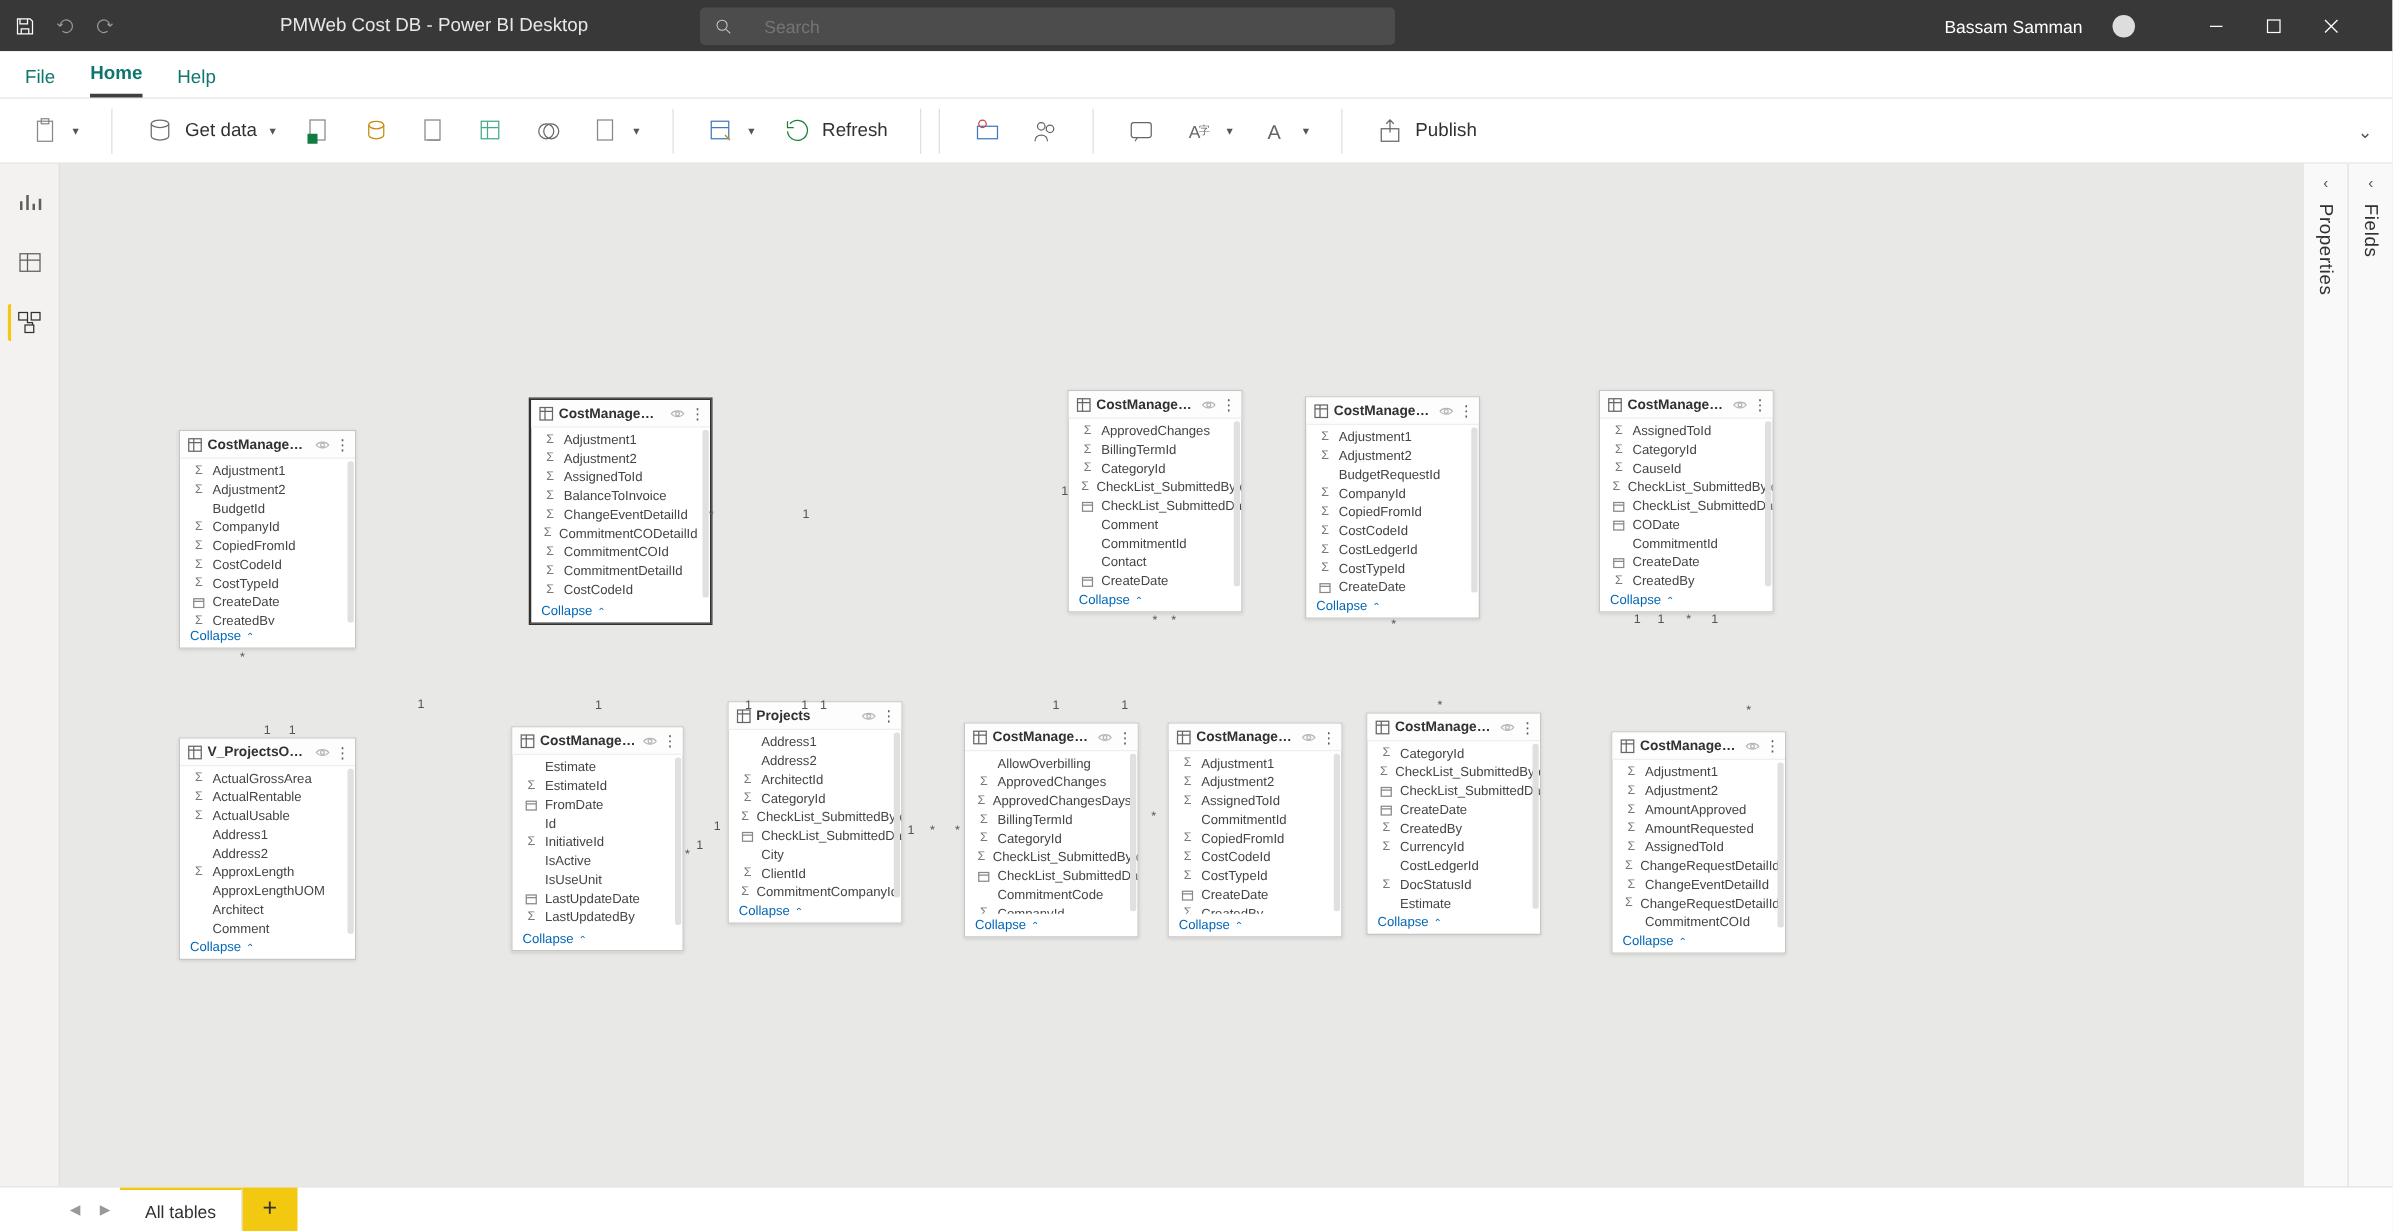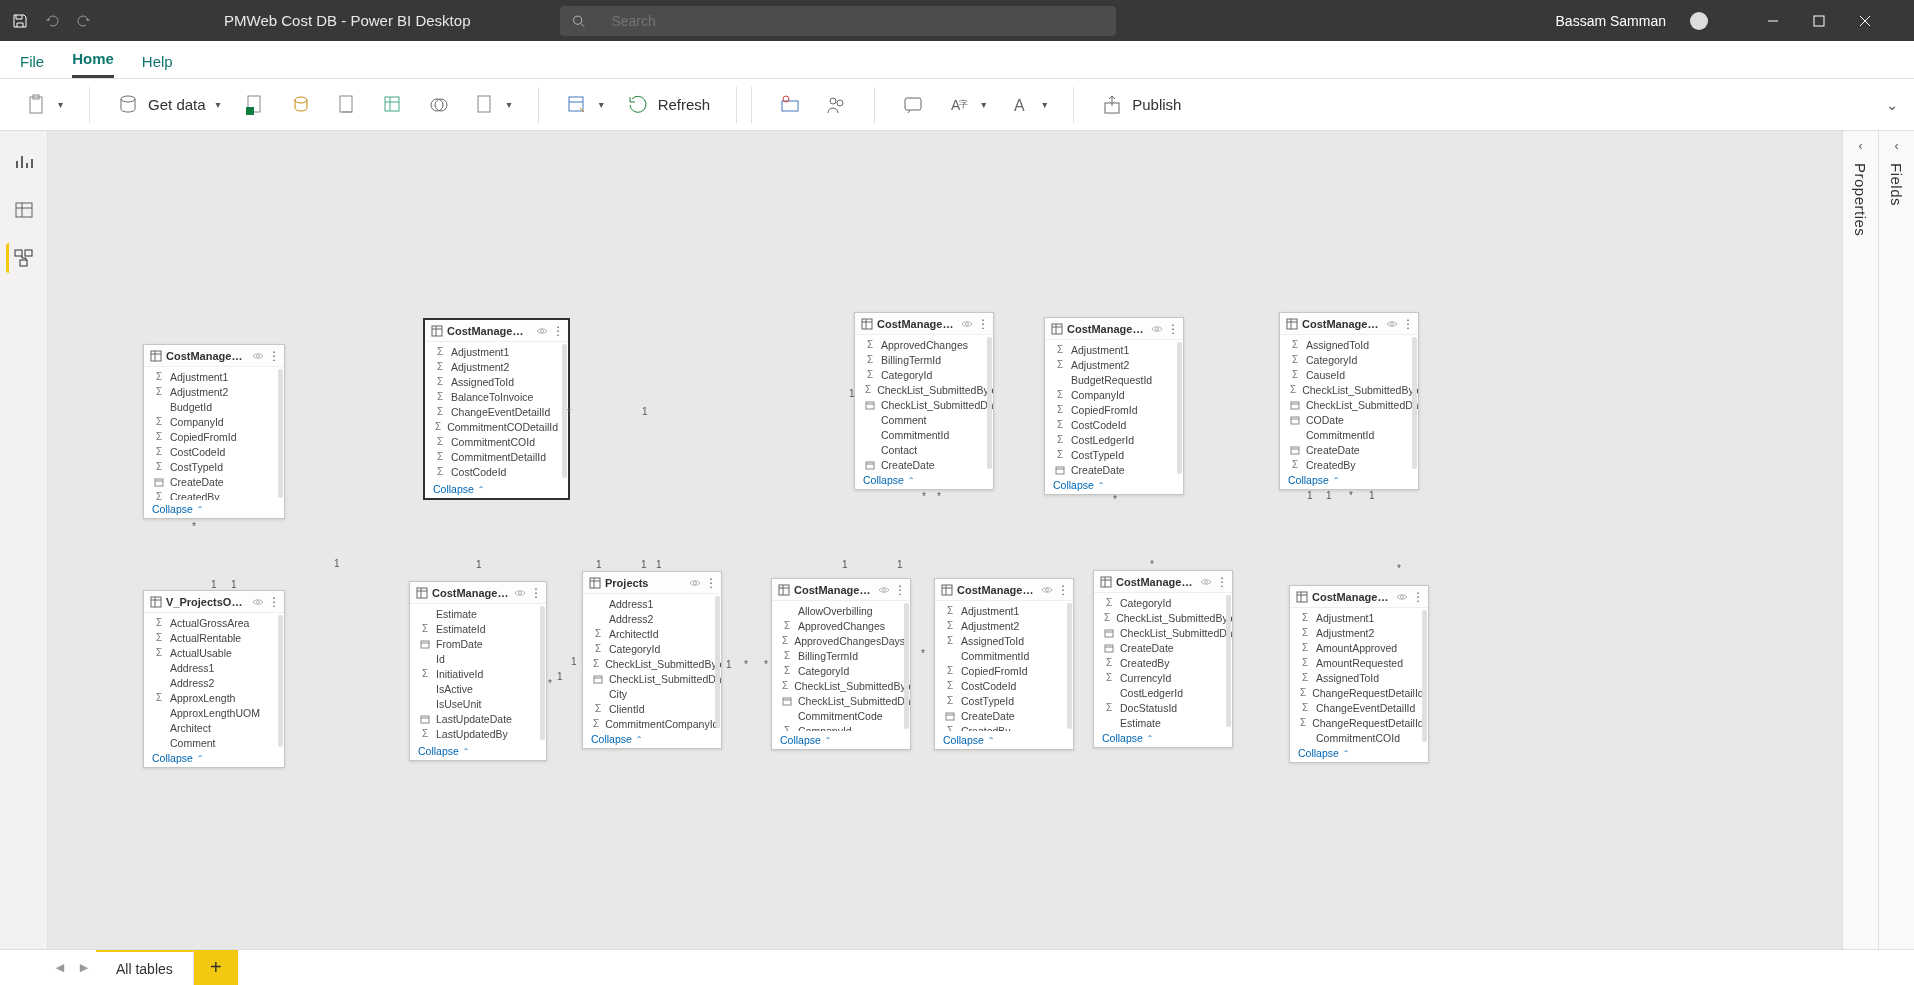--- a/index.html
+++ b/index.html
@@ -797,21 +797,21 @@
           <div class="trow">
             <span class="ricon">Σ</span>
             <span>LastUpdatedBy</span>
           </div>
         </div>
      <div class="tfoot">
           <span>Collapse</span>
           <span class="caret">⌃</span>
         </div>
       </div>
-      <div class="tnode" style="left: 534px; top: 440px; width: 140px; height: 178px;">
+      <div class="tnode" style="left: 534px; top: 430px; width: 140px; height: 178px;">
         <div class="thead">
        <span class="ticon">
             <svg width="12" height="12" viewBox="0 0 12 12">
               <rect x="1" y="1" width="10" height="10" stroke="#666" fill="none"></rect>
               <path d="M1 4h10M5 1v10" stroke="#666"></path>
             </svg>
           </span>
        <span class="tname">Projects</span>
        <span class="tvis"><svg width="12" height="12" viewBox="0 0 12 12">
               <path d="M1 6c2-3 8-3 10 0-2 3-8 3-10 0z" stroke="#888" fill="none"></path>

